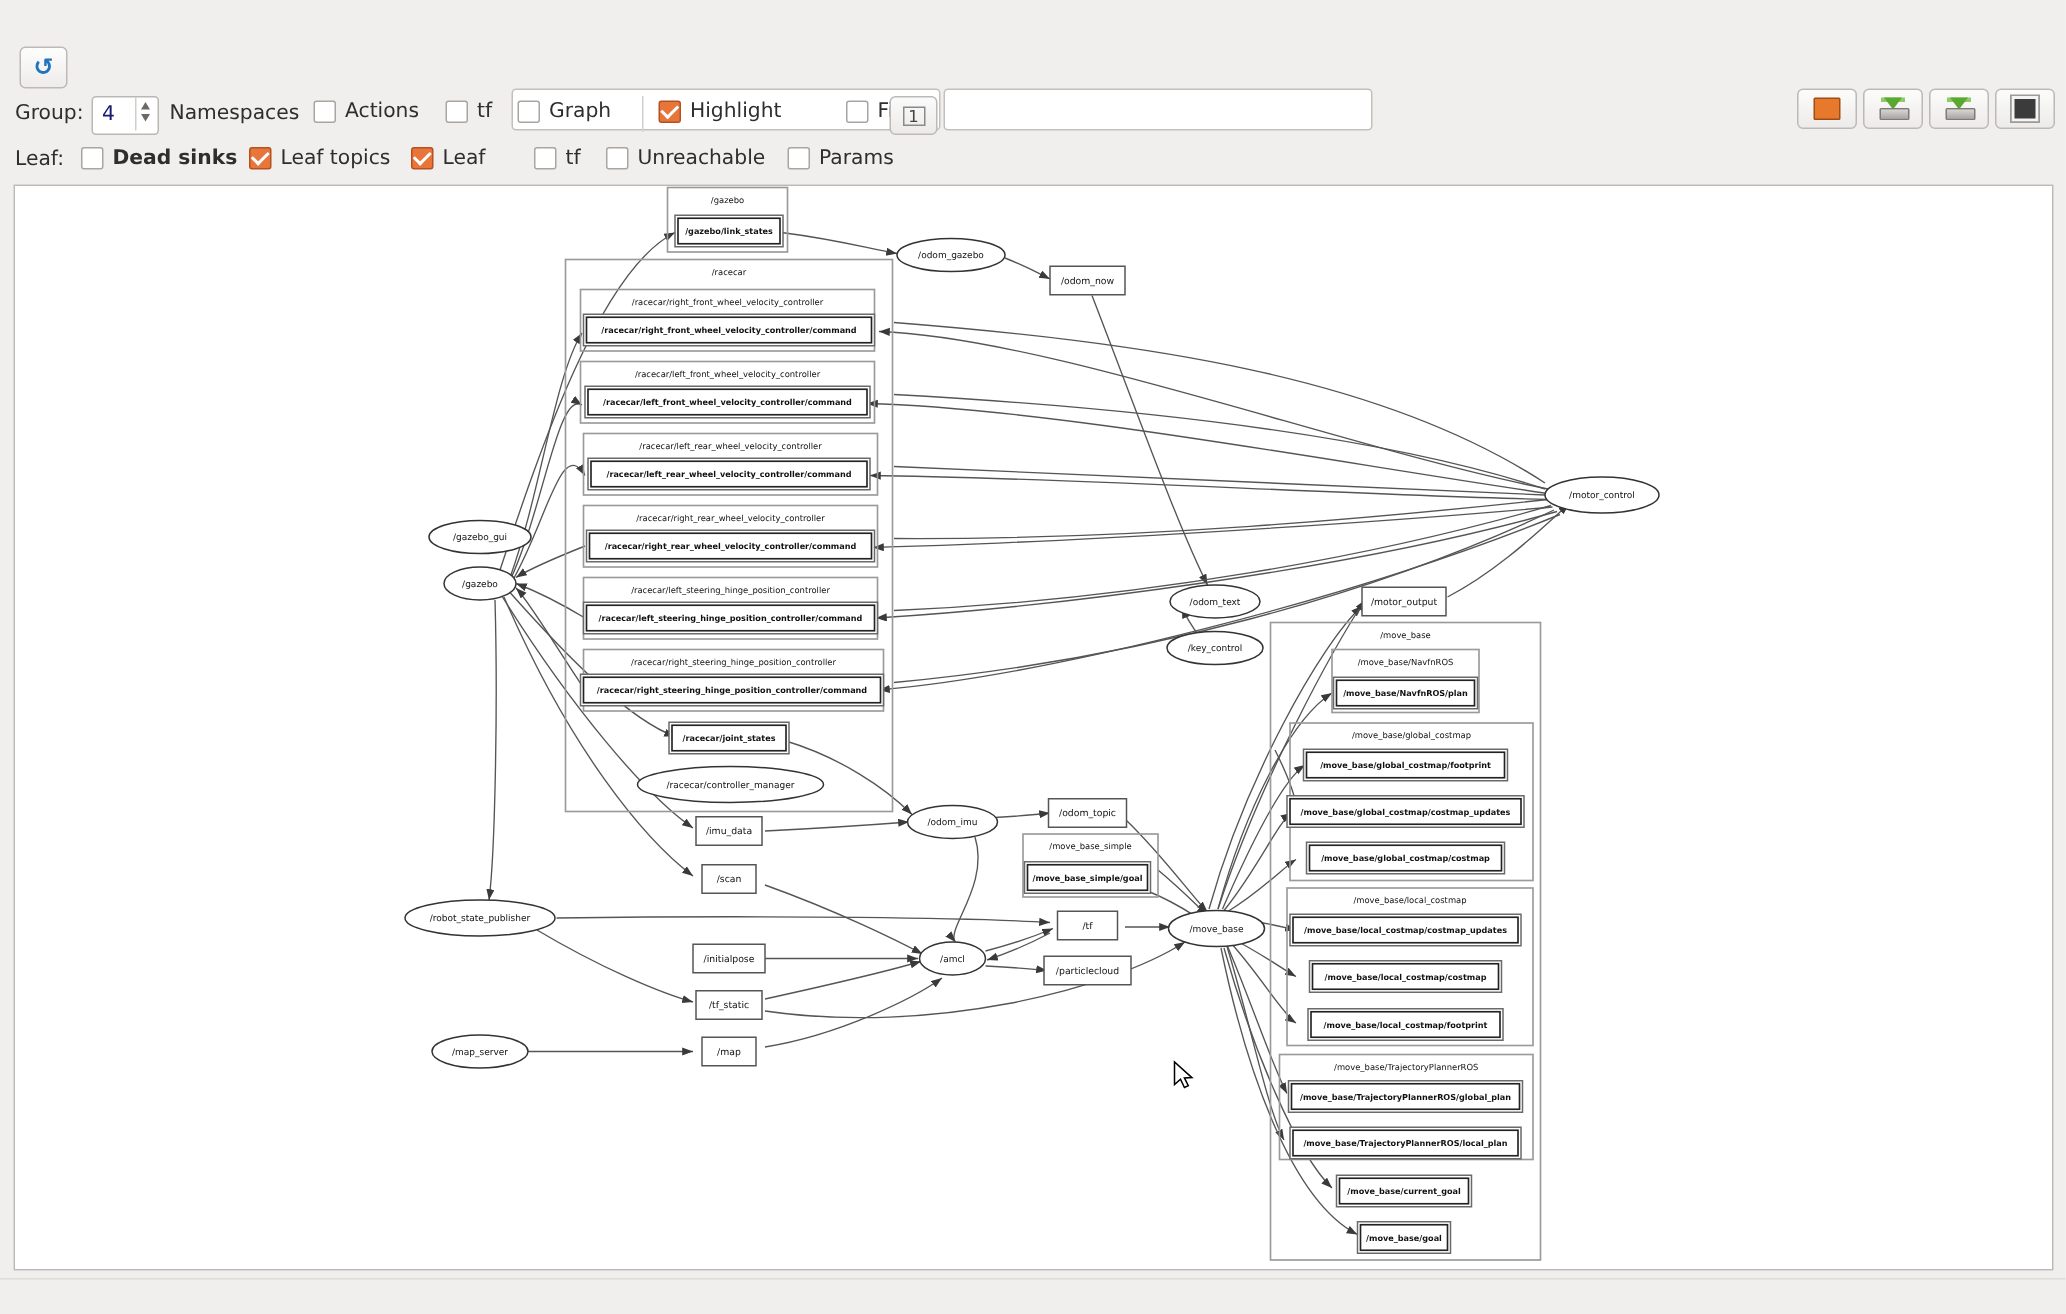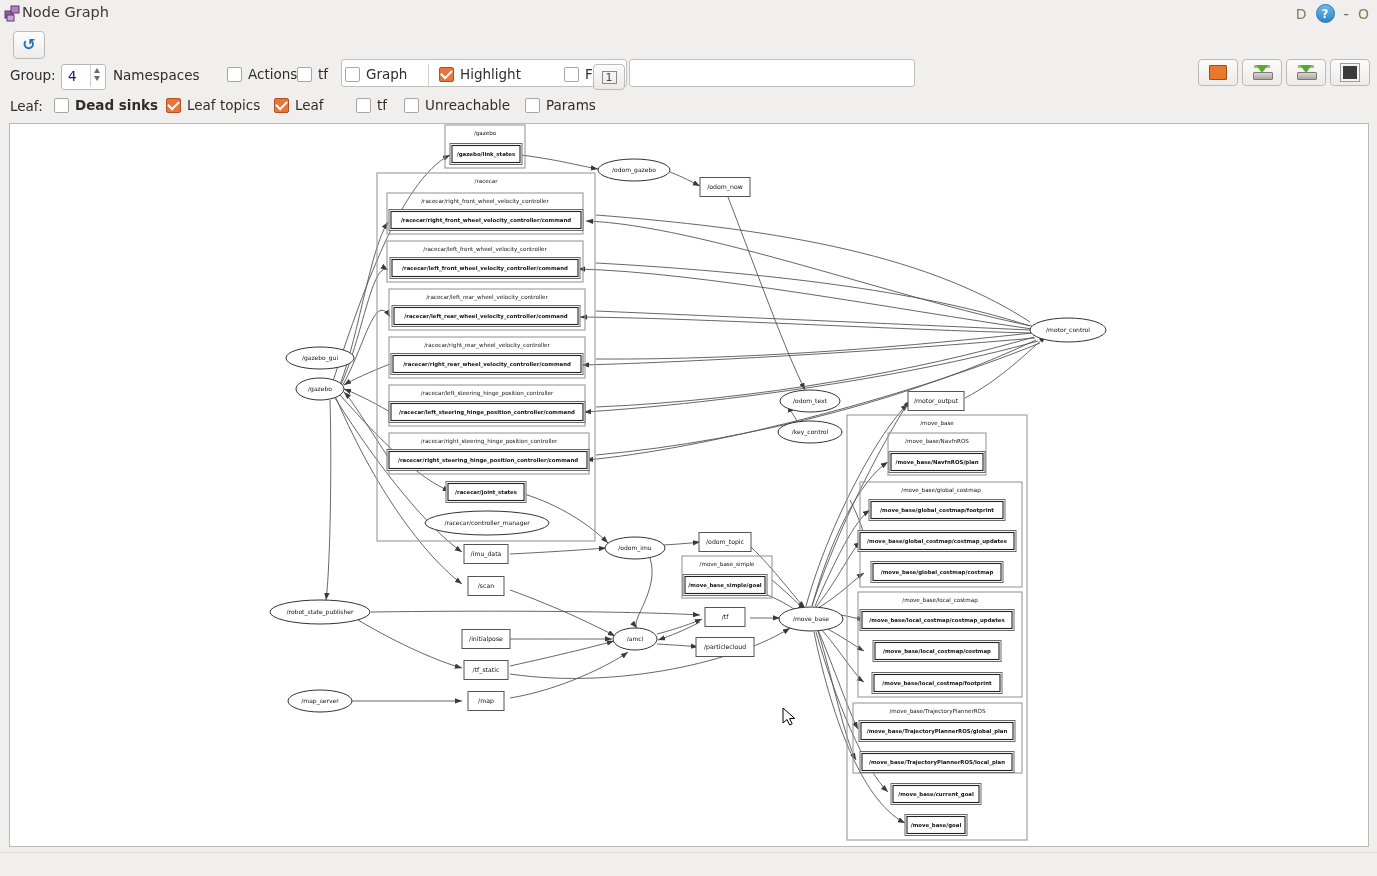--- a/index.html
+++ b/index.html
@@ -152,34 +152,20 @@
   .statusbar {
     position:absolute; left:0; top: 852px; width: 1377px; height: 24px;
     background: #f0efee; border-top: 1px solid #dedbd7;
   }
 </style>
 </head>
 <body>
 
 <div id="app">
 
-  <div class="titlebar">
-    <svg class="title-icon" viewBox="0 0 18 18">
-      <rect x="1" y="6" width="8" height="7" fill="#8e5f9e" stroke="#5b3a68"></rect>
-      <rect x="7" y="1" width="8" height="7" fill="#b083bf" stroke="#5b3a68"></rect>
-      <rect x="3" y="10" width="7" height="6" fill="#c9a3d6" stroke="#5b3a68"></rect>
-    </svg>
-    <div class="title-text">Node Graph</div>
-    <div class="title-right">
-      <span class="tb-d">D</span>
-      <span class="help-badge">?</span>
-      <span class="tb-dash">-</span>
-      <span class="tb-o">O</span>
-    </div>
-  </div>
 
   <div class="toolrow1">
     <div class="btn-refresh">
       <span class="refresh-glyph">↺</span>
     </div>
 
 
     <input class="txtfield" id="filter1" type="text" value="" placeholder="" style="">
     <input class="txtfield" id="filter2" type="text" value="" placeholder="" style="">
 
@@ -212,21 +198,21 @@
       <span class="spin-val">4</span>
       <span class="spin-sep"></span>
       <span class="spin-arrows">
         <span class="ar-up"></span>
           <span class="ar-dn"></span>
       </span>
     </div>
 
     <span class="tlabel" style="left:113px;">Namespaces</span>
 
-    <div class="cbitem" style="left:227px;">
+    <div class="cbitem" style="left:209px;">
       <span class="cbox"></span>
       <span class="cbtext">Actions</span>
     </div>
     <div class="cbitem" style="left:297px;">
       <span class="cbox"></span>
       <span class="cbtext">tf</span>
     </div>
     <div class="cbitem" style="left:345px;">
       <span class="cbox"></span>
       <span class="cbtext">Graph</span>

